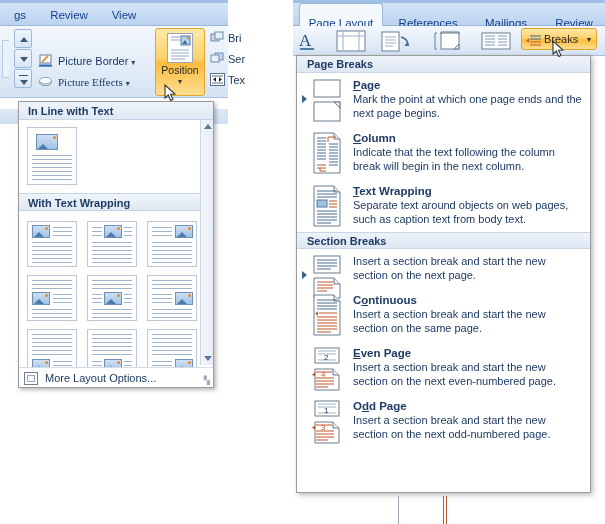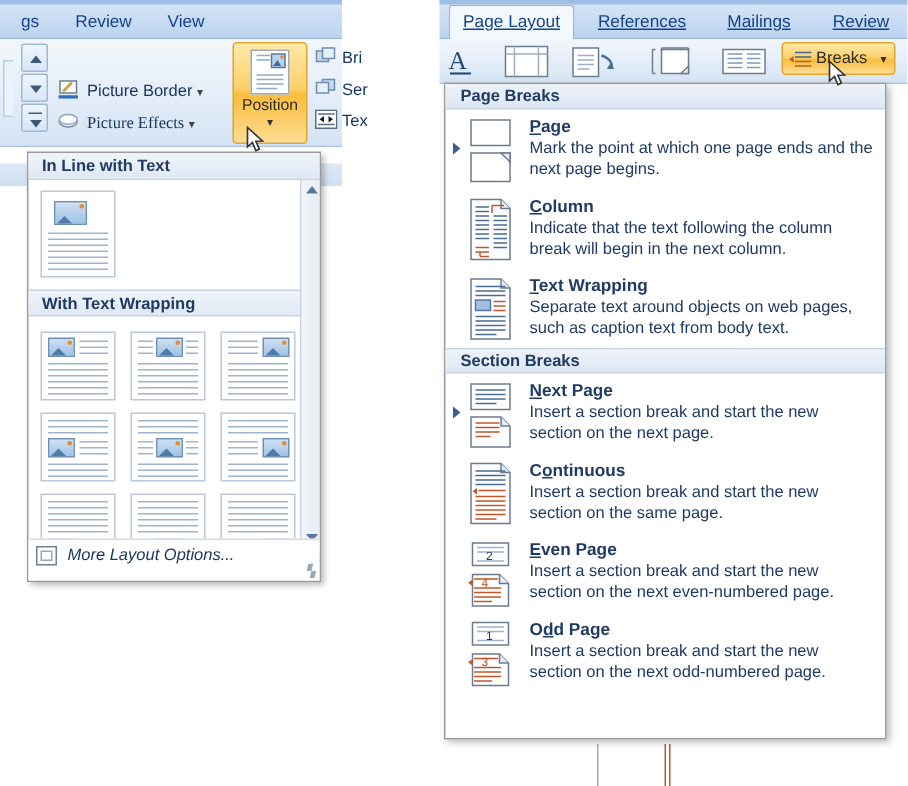--- a/index.html
+++ b/index.html
@@ -119,22 +119,22 @@
     position:absolute; right:0; top:18px; width:13px; bottom:22px;
     background:linear-gradient(90deg,#f2f5f9,#e7edf5);
     border-left:1px solid #cbd6e4;
   }
   .gal-scroll .sb{ width:13px;height:13px; position:relative;}
   .gal-scroll .sb .t{position:absolute;left:3px;top:4px;width:0;height:0;
     border-left:4px solid transparent;border-right:4px solid transparent;}
   .sb.up .t{border-bottom:5px solid #5a7898;}
   .sb.dn .t{border-top:5px solid #5a7898;}
   .gal-footer{
-    position:absolute; left:0; right:0; bottom:0; height:28px;
-    border-top:1px solid #d2dbe6; background:#fff;font-style:italic;
+    position:absolute; left:0; right:0; bottom:0; height:20px;
+    border-top:1px solid #d2dbe6; background:#fff;
   }
   .gal-footer .mlo{
     position:absolute; left:26px; top:4px; font-size:11px; color:#16355c; white-space:nowrap;
   }
   .gal-footer .mlicon{
     position:absolute; left:5px; top:4px; width:14px; height:13px;
     border:1px solid #6f8094; background:#fff;
   }
   .gal-footer .mlicon::after{
     content:""; position:absolute; left:2px; top:2px; right:2px; bottom:2px; border:1px solid #9aa8bb;
@@ -144,21 +144,21 @@
   
   #right-pane{ position:absolute; left:293px; top:0; width:312px; height:524px;}
   .rtabstrip{
     position:absolute; left:0; top:0; width:312px; height:26px;
     background:linear-gradient(#d7e6f7,#bcd3ef);
     border-bottom:1px solid #9ab6d6;
   }
   .rtabstrip .topline{position:absolute;left:0;top:0;width:100%;height:3px;background:#9fc0e4;}
   .rtab{
     position:absolute; top:5px; height:21px; line-height:20px;
-    font-size:11.5px; color:#15428b; padding:0 8px; white-space:nowrap; text-align:center;text-decoration:underline;
+    font-size:11.5px; color:#15428b; padding:8px 8px; white-space:nowrap; text-align:center;
   }
   .rtab.active{
     background:#f3f8fd; border:1px solid #9ab6d6; border-bottom:none;
     border-radius:3px 3px 0 0; top:3px; height:23px; line-height:22px; color:#15428b;
   }
   .rband{
     position:absolute; left:0; top:26px; width:312px; height:30px;
     background:linear-gradient(#f3f7fc,#e2ecf8 60%,#d4e3f4);
     border-bottom:1px solid #a9c3de;
   }
@@ -589,21 +589,20 @@
             <g stroke="#4a6d92">
                 <path d="M6 5 h20 M6 8 h20 M6 11 h20 M6 14 h14"></path>
               </g>
             <path d="M3 23 h20 l6 6 v14 H3z" fill="#fff" stroke="#6b7b8d"></path>
             <path d="M23 23 v6 h6" fill="#e8edf3" stroke="#6b7b8d"></path>
             <g stroke="#c0572a">
                 <path d="M6 27 h16 M6 30 h16 M6 33 h16 M6 36 h10"></path>
               </g>
           </svg>
         </div>
-        <div class="mtitle"><u>N</u><span>ext Page</span></div>
         <div class="mdesc">Insert a section break and start the new section on the next page.</div>
       </div>
 
       <div class="mi">
         <div class="micon">
           <svg width="36" height="44" viewBox="0 0 36 44">
             <path d="M3 1 h20 l6 6 v34 H3z" fill="#fff" stroke="#6b7b8d"></path>
             <path d="M23 1 v6 h6" fill="#e8edf3" stroke="#6b7b8d"></path>
             <g stroke="#4a6d92">
                 <path d="M6 6 h20 M6 9 h20 M6 12 h20 M6 15 h20"></path>

